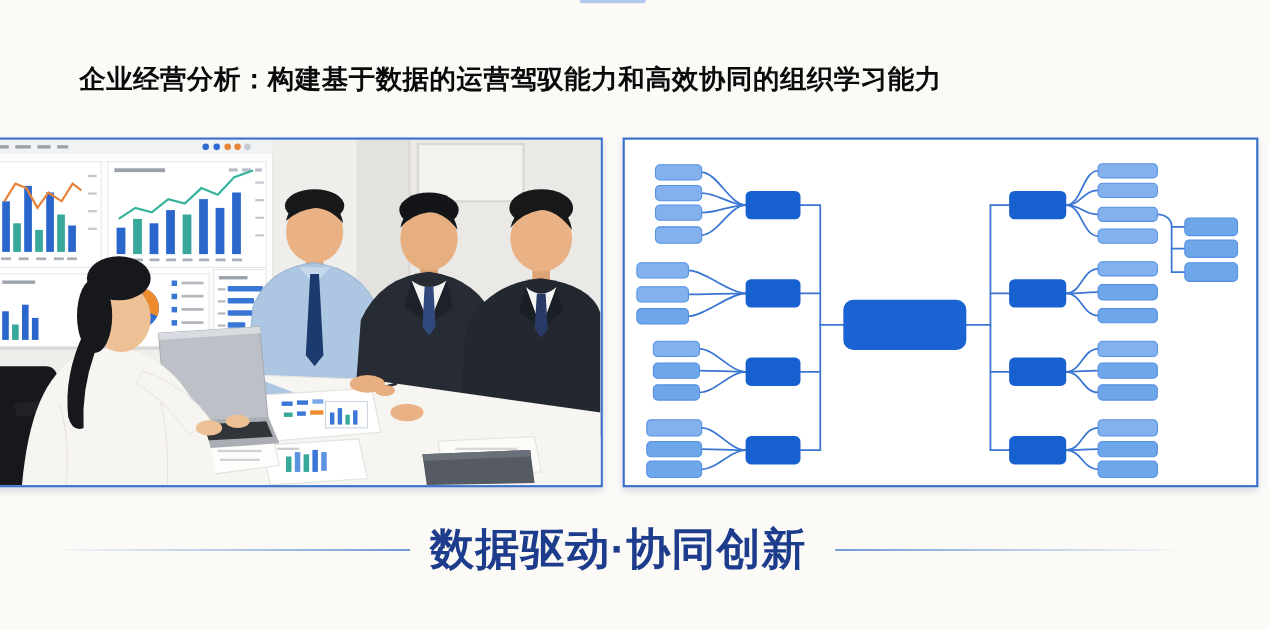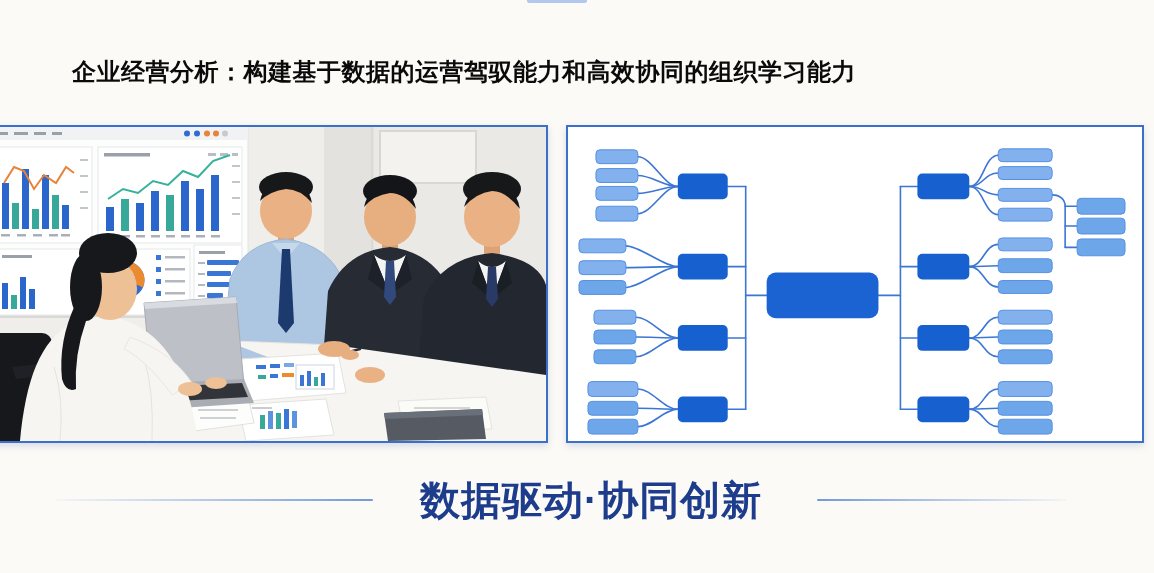--- a/index.html
+++ b/index.html
@@ -21,21 +21,21 @@
   .panel{
     position:absolute;top:125px;height:318px;box-sizing:border-box;
     border:2px solid #3a70ca;background:#ffffff;overflow:hidden;
     box-shadow:0 3px 7px rgba(90,110,160,.22);
   }
   .panel.photo{left:-8px;width:556px;}
   .panel.mindmap{left:566px;width:578px;}
   .panel svg{display:block;width:100%;height:100%;}
   .tagline-row{
     position:absolute;left:55px;top:476px;width:1012px;height:48px;
-    display:flex;align-items:center;gap:29px;
+    display:flex;align-items:center;
   }
   .divider{height:2px;border-radius:1px;}
   .divider.left{
     width:318px;margin-right:18px;
     background:linear-gradient(90deg, rgba(130,165,220,0.05), #6f9bd6);
   }
   .divider.right{
     flex:1;margin-left:26px;
     background:linear-gradient(90deg, #6f9bd6, rgba(130,165,220,0.05));
   }

